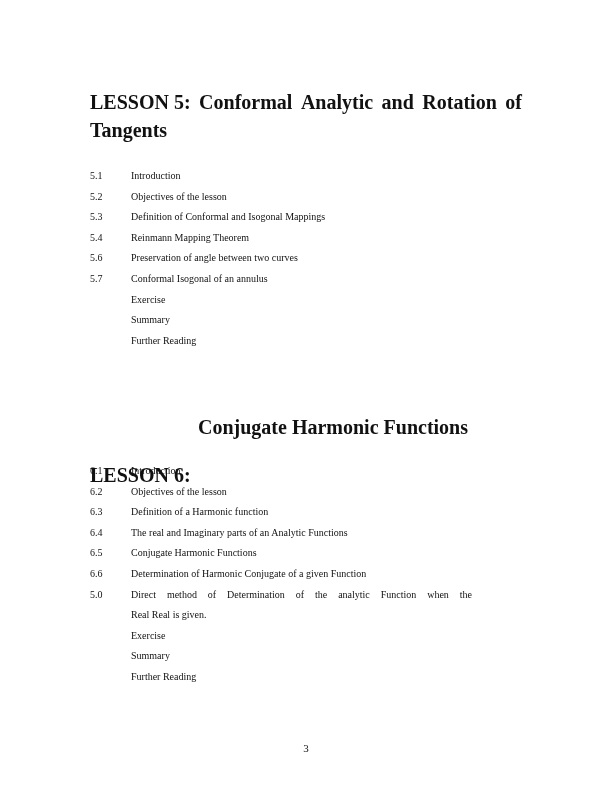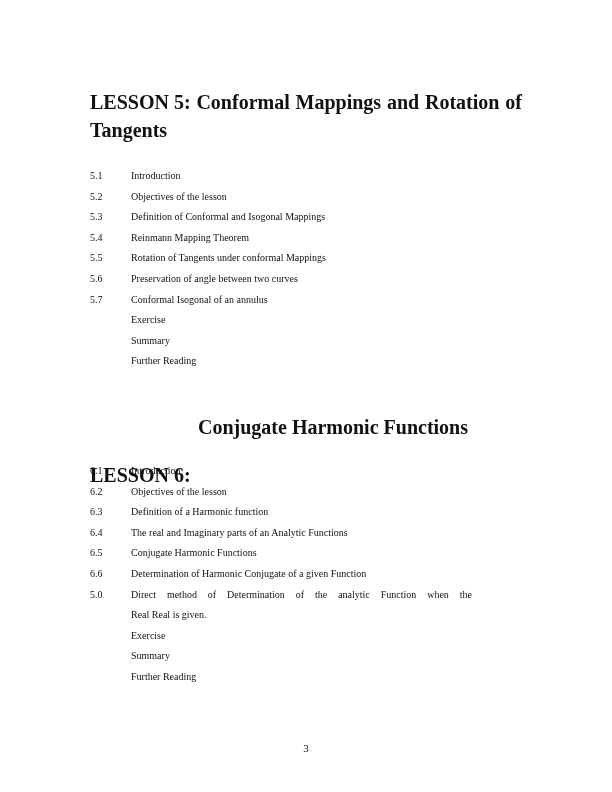--- a/index.html
+++ b/index.html
@@ -24,21 +24,21 @@
     .l6 { top: 461px; }
     .page-num { position: absolute; top: 742px; left: 0; width: 612px; text-align: center; font-size: 11px; }
   </style>
 </head>
 <body>
 
 <div class="heading h5">
   <div class="line1">
     <span>LESSON 5:</span>
     <span>Conformal</span>
-    <span>Mappings</span>
+    <span>Analytic</span>
     <span>and</span>
     <span>Rotation</span>
     <span>of</span>
   </div>
   <div>Tangents</div>
 </div>
 
 <div class="list l5">
   <div class="row">
       <span class="num">5.1</span>
@@ -48,24 +48,20 @@
       <span class="num">5.2</span>
       <span class="text">Objectives of the lesson</span>
     </div>
   <div class="row">
       <span class="num">5.3</span>
       <span class="text">Definition of Conformal and Isogonal Mappings</span>
     </div>
   <div class="row">
       <span class="num">5.4</span>
       <span class="text">Reinmann Mapping Theorem</span>
-    </div>
-  <div class="row">
-      <span class="num">5.5</span>
-      <span class="text">Rotation of Tangents under conformal Mappings</span>
     </div>
   <div class="row">
       <span class="num">5.6</span>
       <span class="text">Preservation of angle between two curves</span>
     </div>
   <div class="row">
       <span class="num">5.7</span>
       <span class="text">Conformal Isogonal of an annulus</span>
     </div>
   <div class="row">

